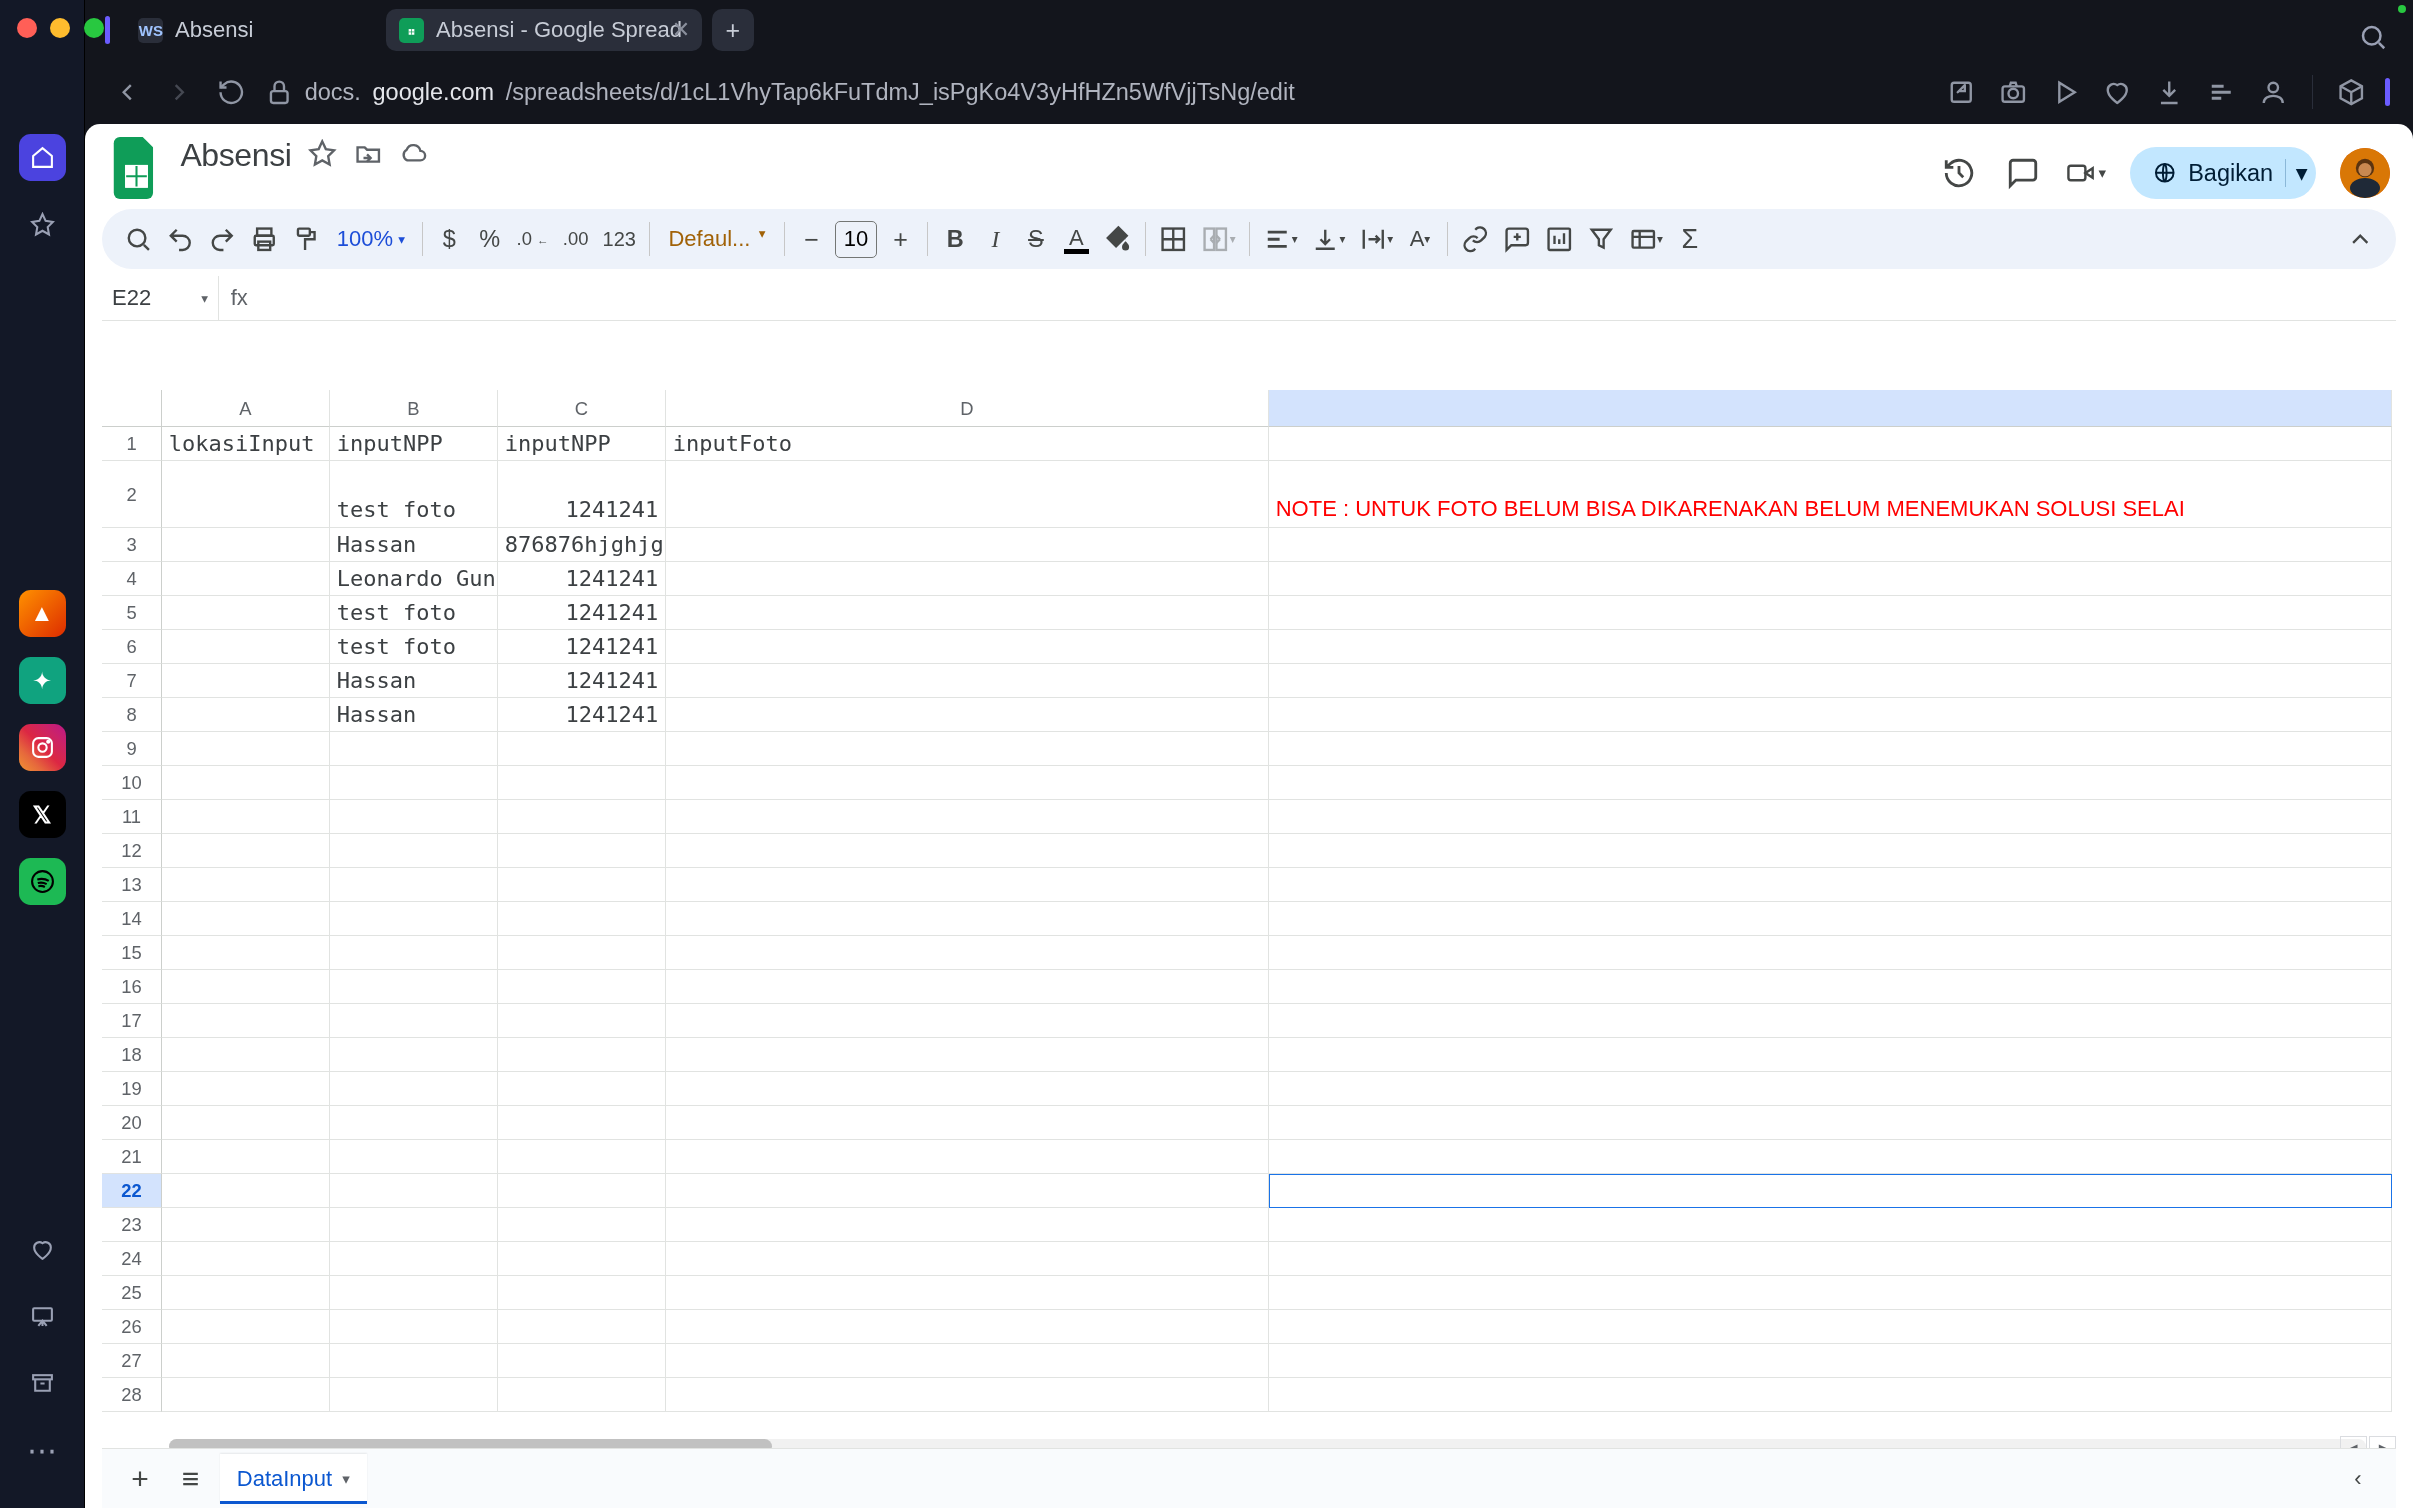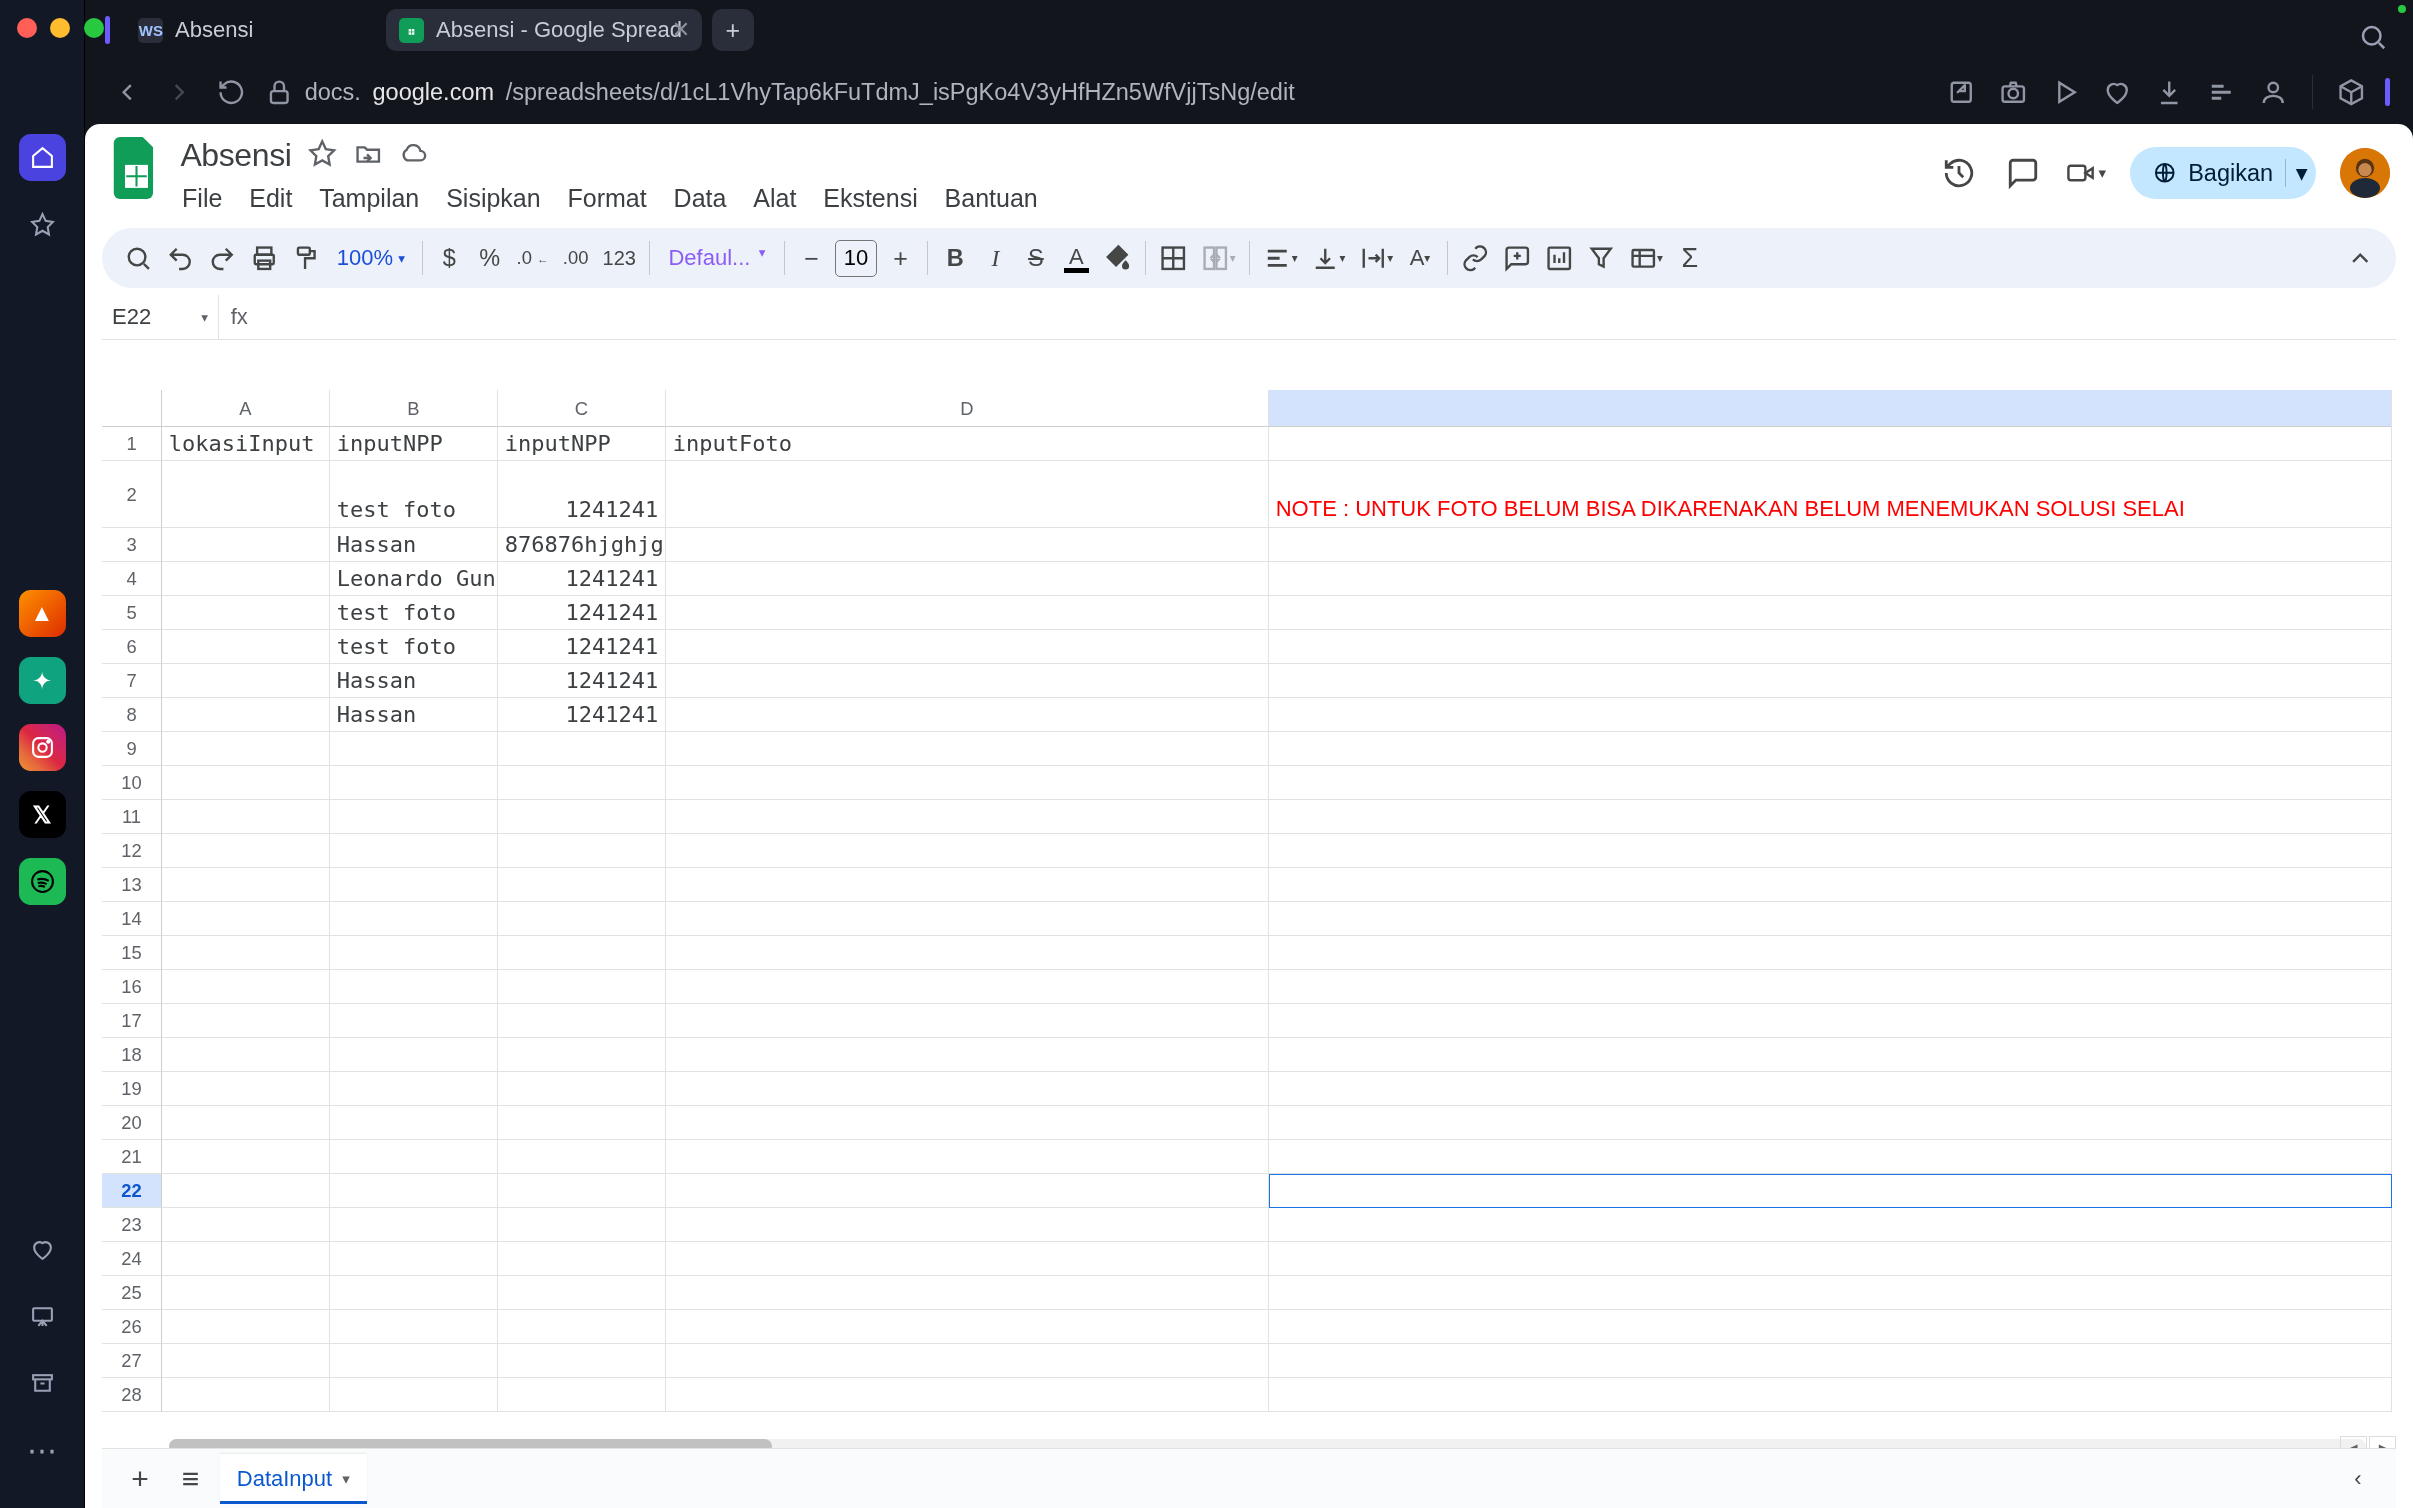--- a/index.html
+++ b/index.html
@@ -58,21 +58,21 @@
 .gs-hr-btn { width: 40px; height: 40px; display: flex; align-items: center; justify-content: center; color: #444746; cursor: pointer; }
 .gs-share { background: #c2e7ff; border-radius: 34px; padding: 11.7px 8.4px 11.7px 23.5px; display: flex; align-items: center; gap: 11.7px; font-size: 23.5px; color: #001d35; font-weight: 500; }
 .gs-share-drop { border-left: 0.8px solid #8bb8d8; padding-left: 10px; display: flex; align-items: center; }
 .gs-avatar { width: 50px; height: 50px; border-radius: 50%; background: linear-gradient(45deg,#e67e22,#d35400); display: flex; align-items: center; justify-content: center; overflow: hidden; }
 
 
 .gs-toolbar { margin: 10px 17px 0; background: #edf2fa; border-radius: 40px; height: 60px; display: flex; align-items: center; padding: 0 17px; gap: 3.4px; }
 .tb-btn { min-width: 37px; height: 37px; display: flex; align-items: center; justify-content: center; color: #444746; cursor: pointer; padding: 0 5px; border-radius: 5px; }
 .tb-sep { width: 0.8px; height: 34px; background: #c7c7c7; margin: 0 5px; }
 .tb-zoom { display: flex; align-items: center; gap: 5px; font-size: 22px; color: #1d4ed8; padding: 0 8.4px; }
-.tb-font { display: flex; align-items: flex-start; gap: 5px; font-size: 22px; color: #8b5cf6; padding: 0 10px; min-width: 117px; }
+.tb-font { display: flex; align-items: flex-start; gap: 5px; font-size: 22px; color: #a16207; padding: 0 10px; min-width: 117px; }
 .tb-fontsize { display: flex; align-items: center; gap: 5px; }
 .tb-fontsize input { width: 42px; height: 37px; text-align: center; border: 0.8px solid #747775; border-radius: 5px; font-size: 22px; background: transparent; }
 .tb-text-color { display: flex; flex-direction: column; align-items: center; justify-content: center; }
 .tb-text-color .bar { width: 25px; height: 5px; background: #000; margin-top: -2.5px; }
 .tb-flex { flex: 1; }
 
 
 .gs-fxbar { display: flex; align-items: center; height: 45px; margin: 6.7px 17px 0; border-bottom: 0.8px solid #e1e3e1; }
 .namebox { width: 117px; display: flex; align-items: center; padding: 0 10px; font-size: 22px; color: #3c4043; border-right: 0.8px solid #e1e3e1; height: 100%; justify-content: space-between; }
 .fx { padding: 0 11.7px; display: flex; align-items: center; color: #5f6368; font-size: 22px; }
@@ -292,31 +292,20 @@
           <span class="gs-title-icon"><svg class="ic" viewBox="0 0 24 24" fill="none" stroke="currentColor" stroke-width="2">
                 <path d="m12 2 3 6.5 7 1-5 5 1.2 7L12 18l-6.2 3.5L7 14.5 2 9.5l7-1z"></path>
               </svg></span>
           <span class="gs-title-icon"><svg class="ic" viewBox="0 0 24 24" fill="none" stroke="currentColor" stroke-width="2">
                 <path d="M3 7h6l2 2h10v10H3z"></path>
                 <path d="m11 13 3 3-3 3M14 16H8"></path>
               </svg></span>
           <span class="gs-title-icon"><svg class="ic" viewBox="0 0 24 24" fill="none" stroke="currentColor" stroke-width="2">
                 <path d="M18 18a4 4 0 0 0 0-8 6 6 0 0 0-11.5-1A5 5 0 0 0 7 18z"></path>
               </svg></span>
-        </div>
-        <div class="gs-menus">
-          <span class="gs-menu-item">File</span>
-          <span class="gs-menu-item">Edit</span>
-          <span class="gs-menu-item">Tampilan</span>
-          <span class="gs-menu-item">Sisipkan</span>
-          <span class="gs-menu-item">Format</span>
-          <span class="gs-menu-item">Data</span>
-          <span class="gs-menu-item">Alat</span>
-          <span class="gs-menu-item">Ekstensi</span>
-          <span class="gs-menu-item">Bantuan</span>
         </div>
       </div>
       <div class="gs-header-right">
         <div class="gs-hr-btn">
             <svg class="ic2" viewBox="0 0 24 24" fill="none" stroke="currentColor" stroke-width="2">
               <path d="M3 12a9 9 0 1 0 3-6.7L3 8M3 3v5h5M12 7v5l3 3"></path>
             </svg>
           </div>
         <div class="gs-hr-btn">
             <svg class="ic2" viewBox="0 0 24 24" fill="none" stroke="currentColor" stroke-width="2">

